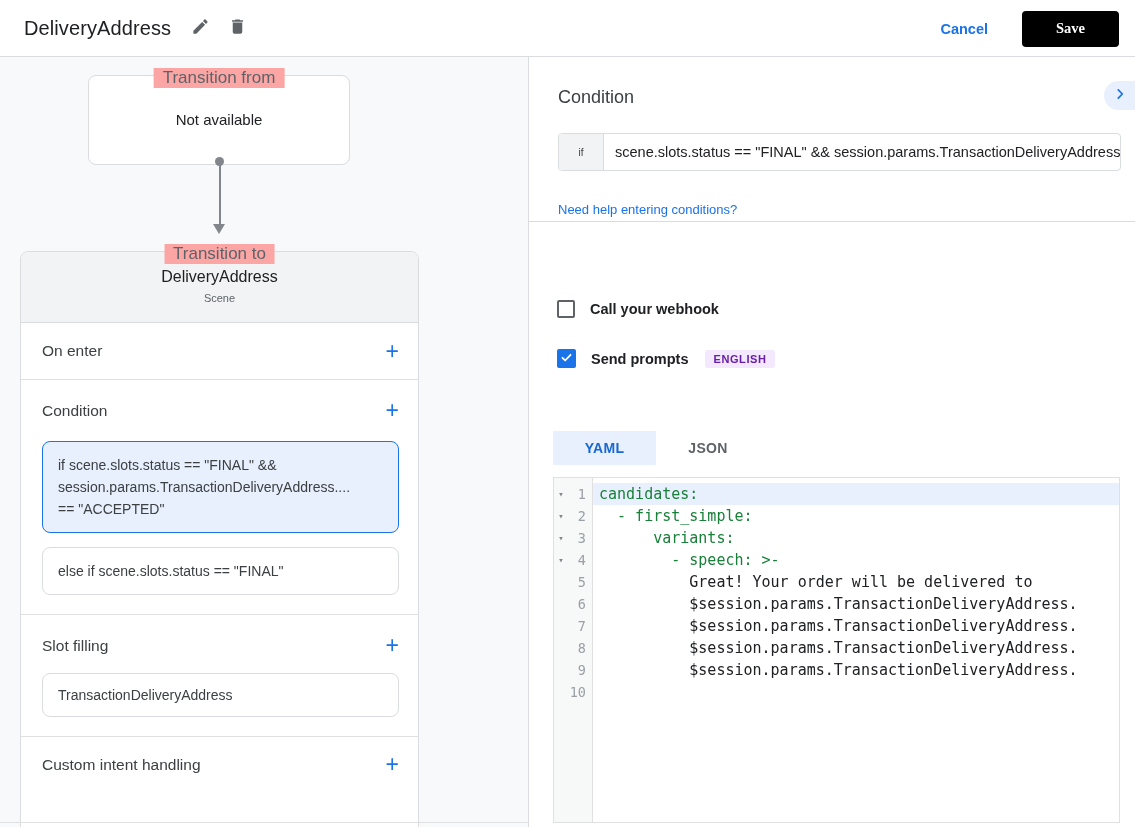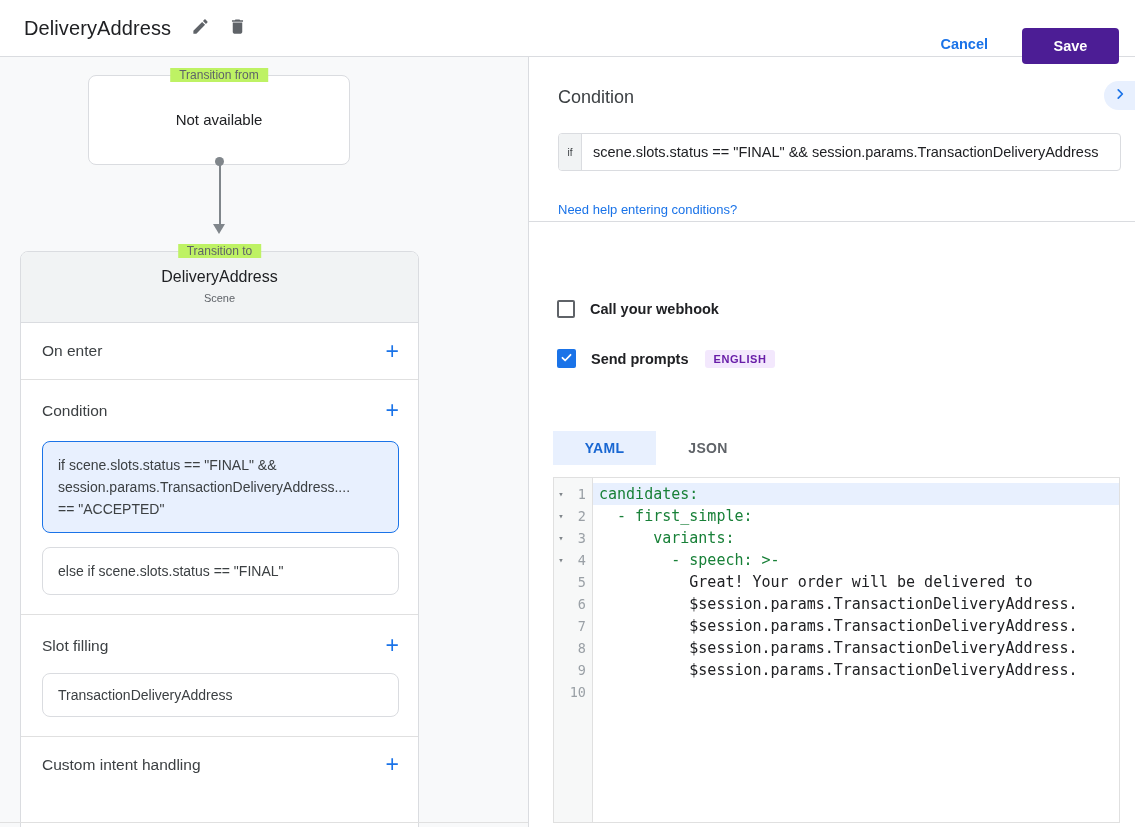--- a/index.html
+++ b/index.html
@@ -7,34 +7,34 @@
               font-family:"Liberation Sans", sans-serif; color:#202124; }
 
   
   .topbar { position:absolute; left:0; top:0; width:1135px; height:57px; background:#fff;
             border-bottom:1px solid #dadce0; display:flex; align-items:center; z-index:5; }
   .title { margin-left:24px; font-size:20px; font-weight:400; color:#202124; letter-spacing:.1px; }
   .icon-btn { background:none; border:none; cursor:pointer; padding:4px; display:flex; align-items:center; }
   .icon-btn svg { fill:#5f6368; }
   .edit-btn { margin-left:16px; }
   .delete-btn { margin-left:10px; }
-  .topbar-actions { position:absolute; right:16px; top:0; height:57px; display:flex; align-items:flex-start;margin-top:28px; }
+  .topbar-actions { position:absolute; right:16px; top:0; height:57px; display:flex; align-items:center; }
   .cancel-btn { background:none; border:none; color:#1a73e8; font-size:14.5px; font-weight:700;
                 font-family:"Liberation Sans",sans-serif; padding:8px 16px; margin-right:18px; cursor:pointer; border-radius:4px; }
-  .save-btn { background:#4c1d95; border:none; color:#fff; font-size:14.5px; font-weight:700;
-              font-family:Liberation Sans, sans-serif; width:97px; height:36px; border-radius:4px; cursor:pointer; }
+  .save-btn { background:#000000; border:none; color:#fff; font-size:14.5px; font-weight:700;
+              font-family:Liberation Serif, serif; width:97px; height:36px; border-radius:4px; cursor:pointer; }
 
   
   .left-panel { position:absolute; left:0; top:57px; width:528px; height:770px;
                 background:#f8f9fa; overflow:hidden; }
   .left-panel::after { content:""; position:absolute; left:0; top:765px; width:528px; height:1px; background:#e0e0e0; }
 
   .fbox { position:absolute; background:#fff; border:1px solid #dadce0; border-radius:8px; }
   .flegend { position:absolute; top:-8px; left:50%; transform:translateX(-50%);
-             background:#bef264; padding:0 9px; font-size:12px; color:#5f6368; white-space:nowrap; }
+             background:#fca5a5; padding:0 9px; font-size:17px; color:#5f6368; white-space:nowrap; }
 
   .from-box { left:88px; top:18px; width:262px; height:90px; }
   .from-value { text-align:center; padding-top:35px; font-size:15px; color:#202124; }
 
   .conn-dot { position:absolute; left:215px; top:100px; width:9px; height:9px; border-radius:50%; background:#80868b; }
   .conn-line { position:absolute; left:218.5px; top:106px; width:2px; height:61px; background:#80868b; }
   .conn-arrow { position:absolute; left:213px; top:167px; width:0; height:0;
                 border-left:6.5px solid transparent; border-right:6.5px solid transparent; border-top:10px solid #80868b; }
 
   .to-box { left:20px; top:194px; width:399px; height:700px; }
@@ -63,21 +63,21 @@
   .right-panel { position:absolute; left:528px; top:57px; width:607px; height:770px;
                  background:#fff; border-left:1px solid #dadce0; }
   .rp-title { position:absolute; left:29px; top:30px; font-size:18px; font-weight:400; color:#3c4043; }
   .expand-pill { position:absolute; right:0; top:24px; width:31px; height:29px; border:none;
                  background:#e8f0fe; border-radius:15px 0 0 15px; cursor:pointer;
                  display:flex; align-items:center; justify-content:center; }
   .expand-pill svg { stroke:#1a73e8; }
 
   .if-row { position:absolute; left:29px; top:76px; width:563px; height:38px;
             border:1px solid #dadce0; border-radius:4px; display:flex; overflow:hidden; background:#fff; }
-  .if-prefix { width:23px; background:#f1f3f4; border-right:1px solid #dadce0; color:#3c4043;
+  .if-prefix { width:45px; background:#f1f3f4; border-right:1px solid #dadce0; color:#3c4043;
                font-size:10px; display:flex; align-items:center; justify-content:center; flex:none; }
   .if-value { flex:1; padding:0 11px; line-height:36px; font-size:14.5px; color:#202124;
               white-space:nowrap; overflow:hidden; }
   .help-link { position:absolute; left:29px; top:125px; font-size:13px; color:#1a73e8;
                text-decoration:none; cursor:pointer;margin-top:20px; }
   .rp-divider { position:absolute; left:0; top:164px; width:607px; height:1px; background:#dadce0; }
 
   .when-title { position:absolute; left:29px; top:197px; font-size:18px; font-weight:400; color:#3c4043; }
 
   .check-row { position:absolute; left:28px; display:flex; align-items:center; cursor:pointer; }

